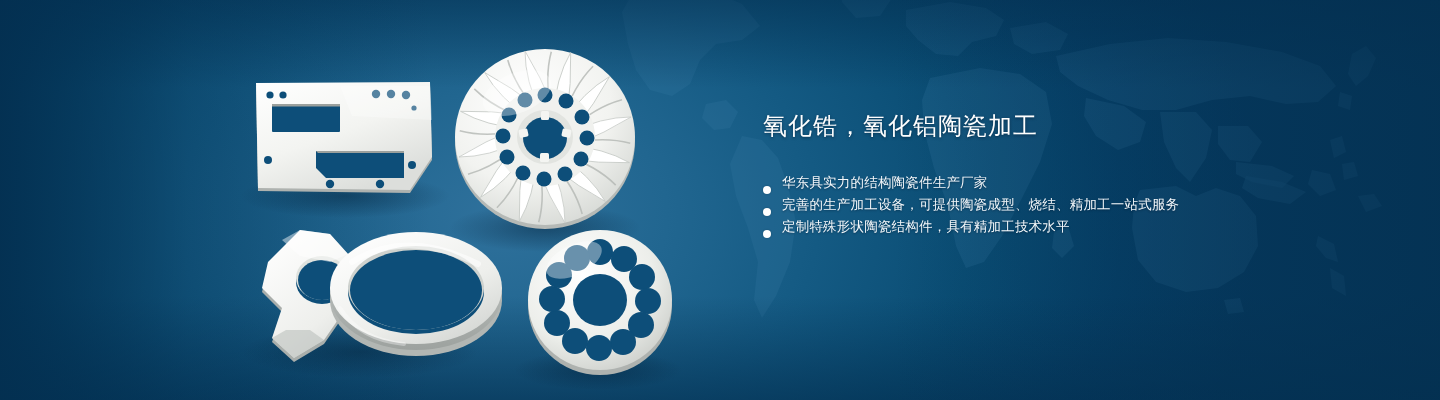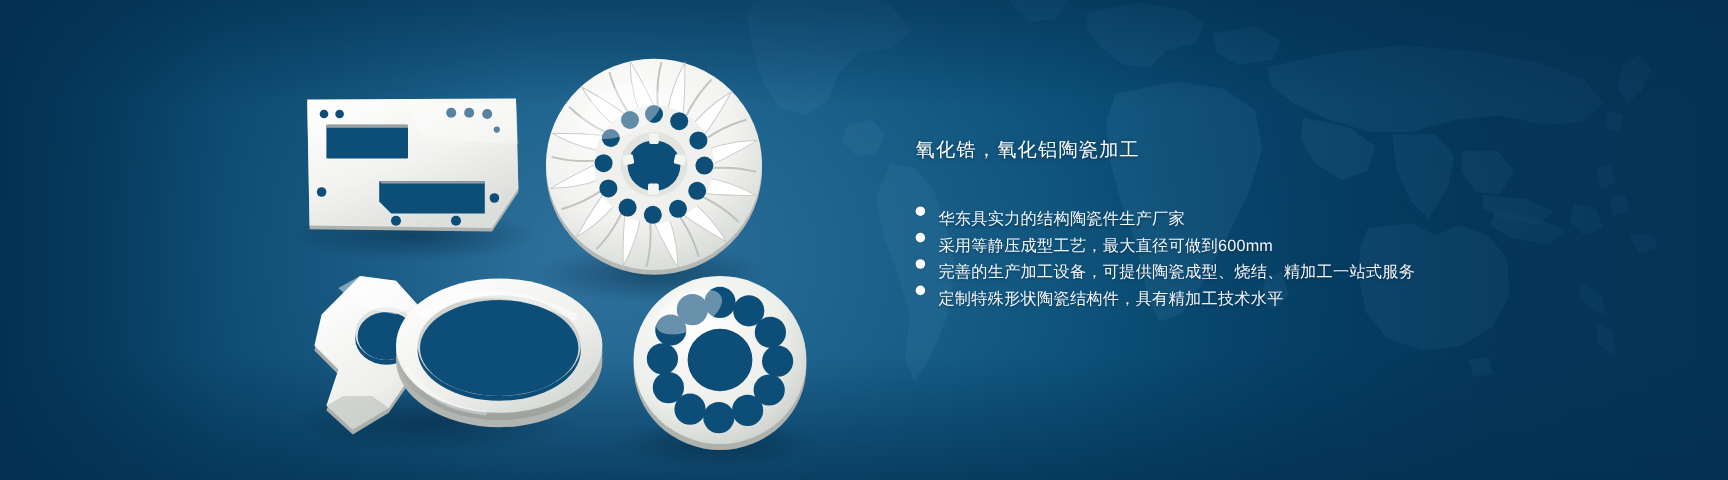--- a/index.html
+++ b/index.html
@@ -40,32 +40,32 @@
   .products svg { width:100%; height:100%; display:block; }
 
   
   .copy {
     position:absolute;
     left:763px;
     top:108px;
     width:620px;
   }
   .title {
-    font-size:16px;
+    font-size:24px;
     line-height:36px;
     letter-spacing:1px;
     color:#ffffff;
     font-weight:400;
     text-shadow:0 1px 3px rgba(0,20,40,.55);
     white-space:nowrap;
   }
   .bullets { margin-top:28px; list-style:none; }
   .bullet {
     display:flex;
-    align-items:flex-start;
+    align-items:flex-end;
     height:22px;
     margin-bottom:0;
   }
   .bullet-dot {
     flex:0 0 auto;
     width:8px; height:8px;
     border-radius:50%;
     background:#ffffff;
     margin-right:11px;
     box-shadow:0 0 2px rgba(0,0,0,.25);
@@ -364,24 +364,20 @@
   <div class="copy">
     <h1 class="title">氧化锆，氧化铝陶瓷加工</h1>
 
     <ul class="bullets">
       <li class="bullet">
         <span class="bullet-dot"></span>
         <span class="bullet-text">华东具实力的结构陶瓷件生产厂家</span>
       </li>
       <li class="bullet">
         <span class="bullet-dot"></span>
-        <span class="bullet-text">采用等静压成型工艺，最大直径可做到600mm</span>
-      </li>
-      <li class="bullet">
-        <span class="bullet-dot"></span>
         <span class="bullet-text">完善的生产加工设备，可提供陶瓷成型、烧结、精加工一站式服务</span>
       </li>
       <li class="bullet">
         <span class="bullet-dot"></span>
         <span class="bullet-text">定制特殊形状陶瓷结构件，具有精加工技术水平</span>
       </li>
     </ul>
   </div>
 
 </div>

